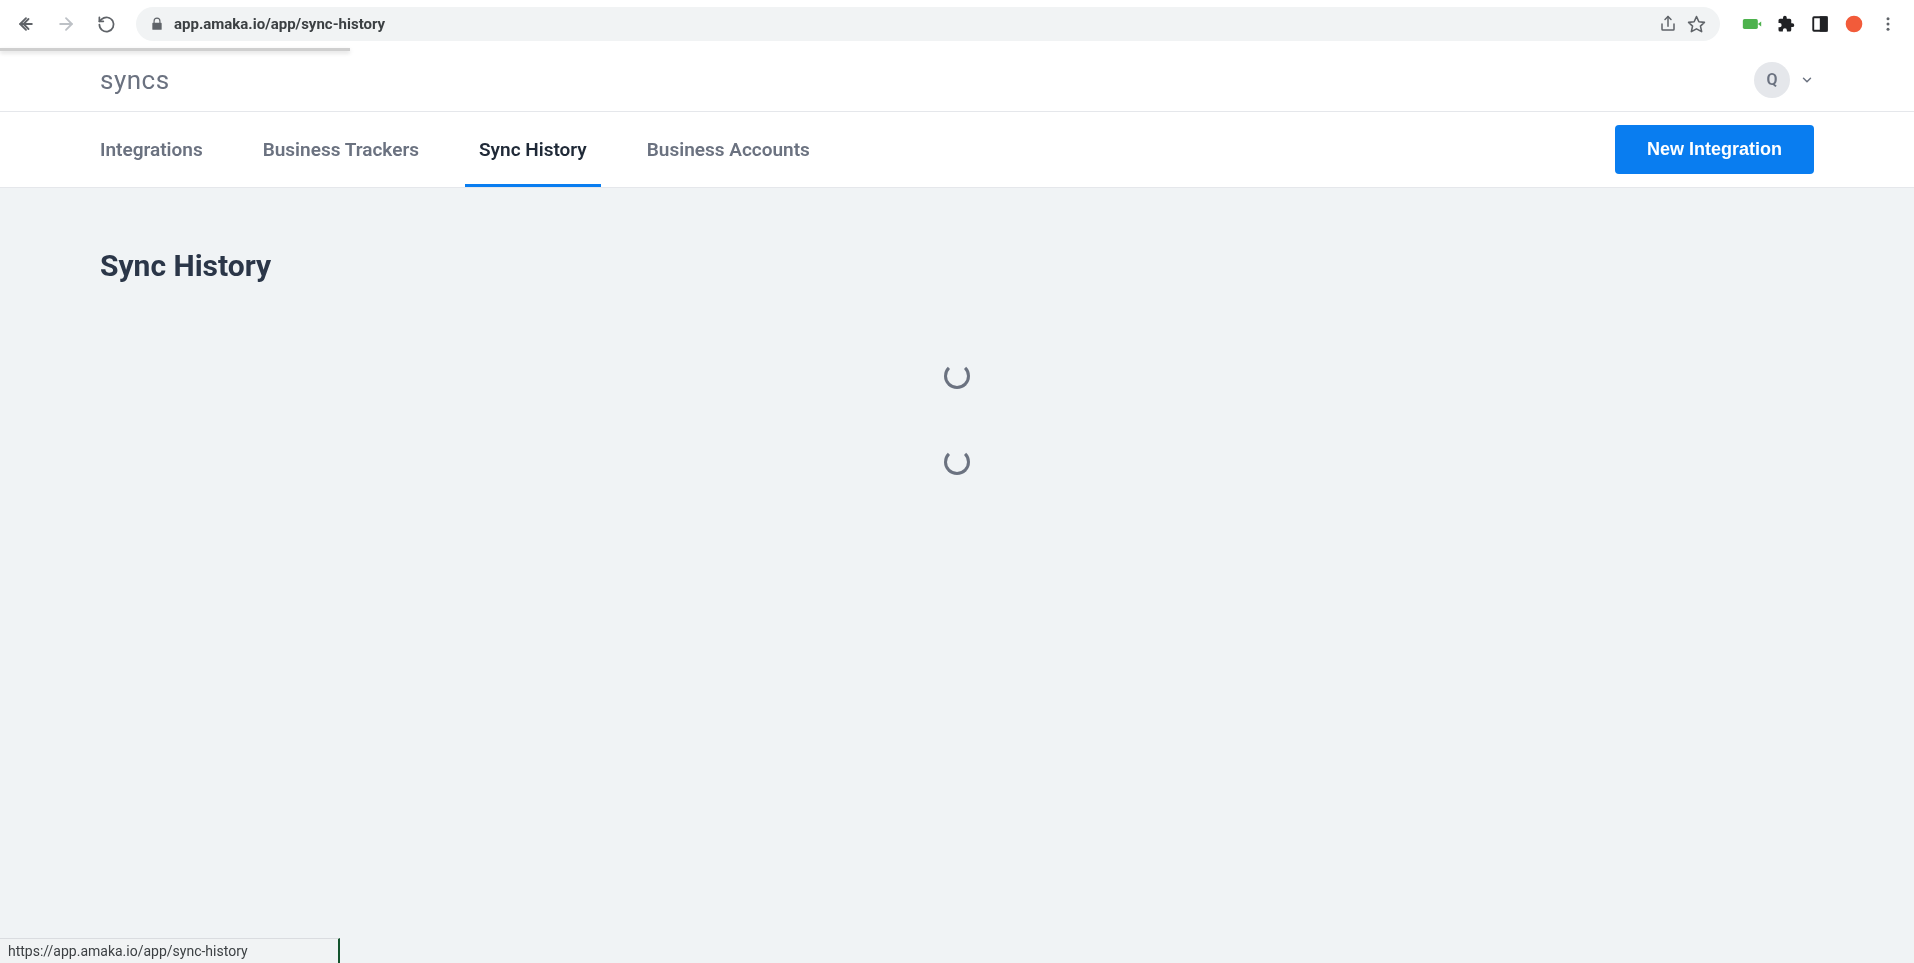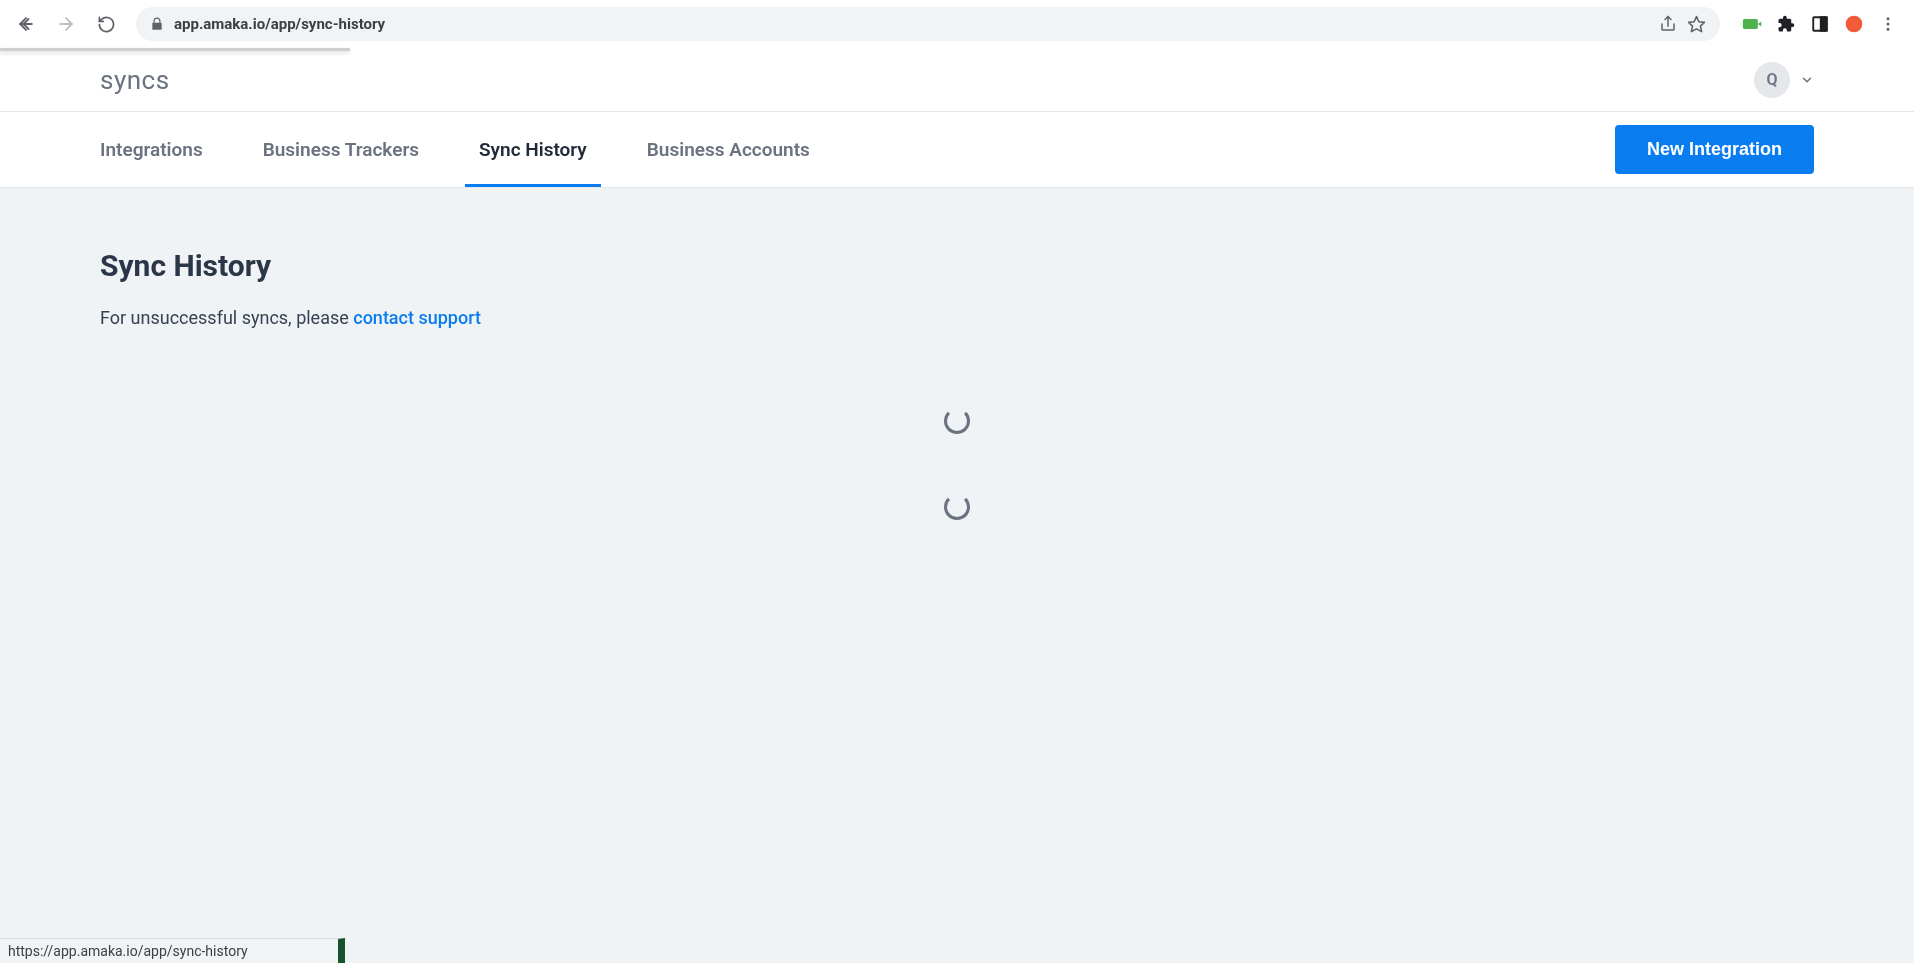--- a/index.html
+++ b/index.html
@@ -133,21 +133,21 @@
     }
     @keyframes spin { to { transform: rotate(360deg); } }
 
     
     .status-bar {
       position: fixed;
       left: 0;
       bottom: 0;
       background: #f1f3f4;
       border-top: 1px solid #dadce0;
-      border-right: 7px solid #14532d;
+      border-right: 2px solid #14532d;
       padding: 4px 90px 4px 8px;
       font-size: 14px;
       color: #3c4043;
     }
   </style>
 </head>
 <body>
 
 <div class="browser-chrome">
   <button class="nav-btn">
@@ -239,22 +239,19 @@
     <div class="tab">Integrations</div>
     <div class="tab">Business Trackers</div>
     <div class="tab active">Sync History</div>
     <div class="tab">Business Accounts</div>
   </div>
   <button class="primary-btn">New Integration</button>
 </div>
 
 <div class="main">
   <h1 class="page-title">Sync History</h1>
-  <p class="subtitle">
-    <span>For unsuccessful syncs, please </span><a href="#">contact support</a>
-  </p>
   <div class="spinner-wrap">
     <div class="spinner"></div>
     <div class="spinner"></div>
   </div>
 </div>
 
 <div class="status-bar">https://app.amaka.io/app/sync-history</div>
 
 </body></html>

